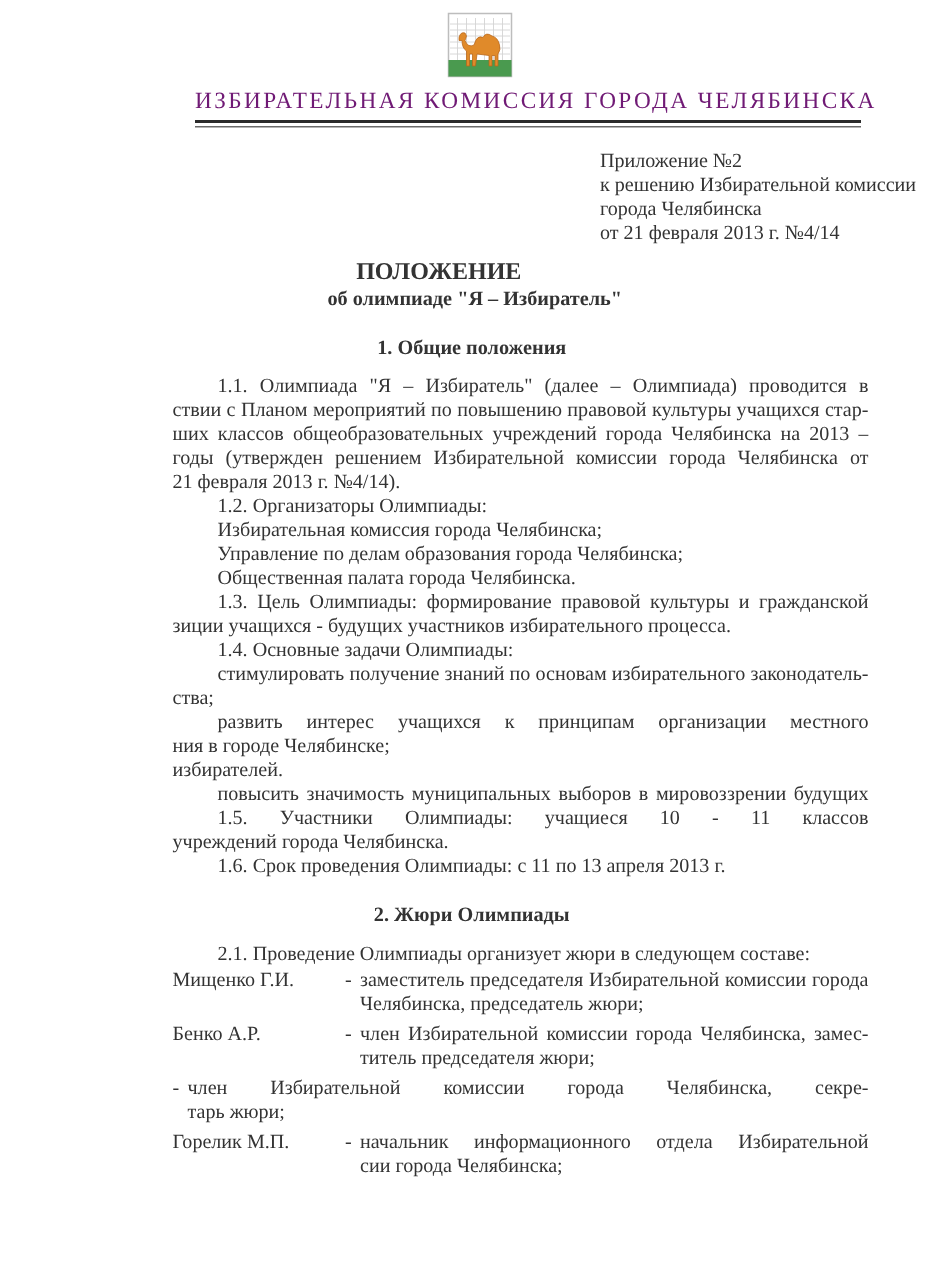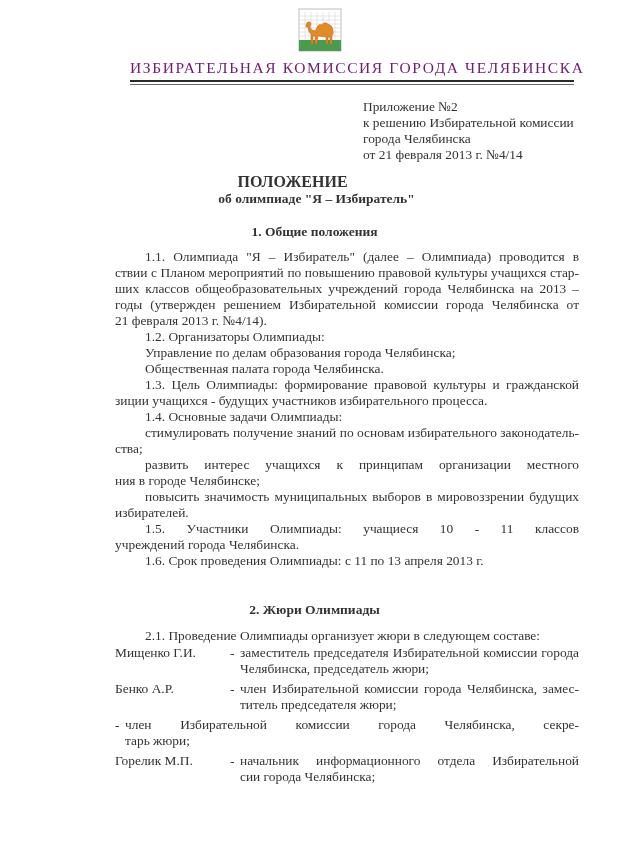--- a/index.html
+++ b/index.html
@@ -50,21 +50,21 @@
       background: #6a6a6a;
     }
     .annex {
       position: absolute;
       left: 363px;
       top: 99px;
       font-size: 13.4px;
       line-height: 16px;
       color: #333;
     }
-    .annex div { white-space: nowrap; }
+    .annex div { white-space: nowrap; margin-left: 37px; }
     .doc-title {
       position: absolute;
       left: 0;
       top: 173px;
       width: 575px;
       text-align: center;
       font-weight: bold;
       font-size: 16px;
       color: #333;
       padding-left: 10px;
@@ -189,37 +189,38 @@
   <div>
     <div class="line just ind1">1.1. Олимпиада "Я – Избиратель" (далее – Олимпиада) проводится в соответ-</div>
     <div class="line just">ствии с Планом мероприятий по повышению правовой культуры учащихся стар-</div>
     <div class="line just">ших классов общеобразовательных учреждений города Челябинска на 2013 – 2014</div>
     <div class="line just">годы (утвержден решением Избирательной комиссии города Челябинска от</div>
     <div class="line">21 февраля 2013 г. №4/14).</div>
   </div>
 
   <div>
     <div class="line ind1">1.2. Организаторы Олимпиады:</div>
+    <div class="line ind1">Избирательная комиссия города Челябинска;</div>
     <div class="line ind1">Управление по делам образования города Челябинска;</div>
     <div class="line ind1">Общественная палата города Челябинска.</div>
   </div>
 
   <div>
     <div class="line just ind1">1.3. Цель Олимпиады: формирование правовой культуры и гражданской по-</div>
     <div class="line">зиции учащихся - будущих участников избирательного процесса.</div>
   </div>
 
   <div>
     <div class="line ind1">1.4. Основные задачи Олимпиады:</div>
     <div class="line just ind1">стимулировать получение знаний по основам избирательного законодатель-</div>
     <div class="line">ства;</div>
     <div class="line just ind1">развить интерес учащихся к принципам организации местного самоуправле-</div>
     <div class="line">ния в городе Челябинске;</div>
+    <div class="line">избирателей.</div>
     <div class="line just ind1">повысить значимость муниципальных выборов в мировоззрении будущих</div>
-    <div class="line">избирателей.</div>
   </div>
 
   <div>
     <div class="line just ind1">1.5. Участники Олимпиады: учащиеся 10 - 11 классов общеобразовательных</div>
     <div class="line">учреждений города Челябинска.</div>
   </div>
 
   <div class="line ind1">1.6. Срок проведения Олимпиады: с 11 по 13 апреля 2013 г.</div>
 </div>
 

